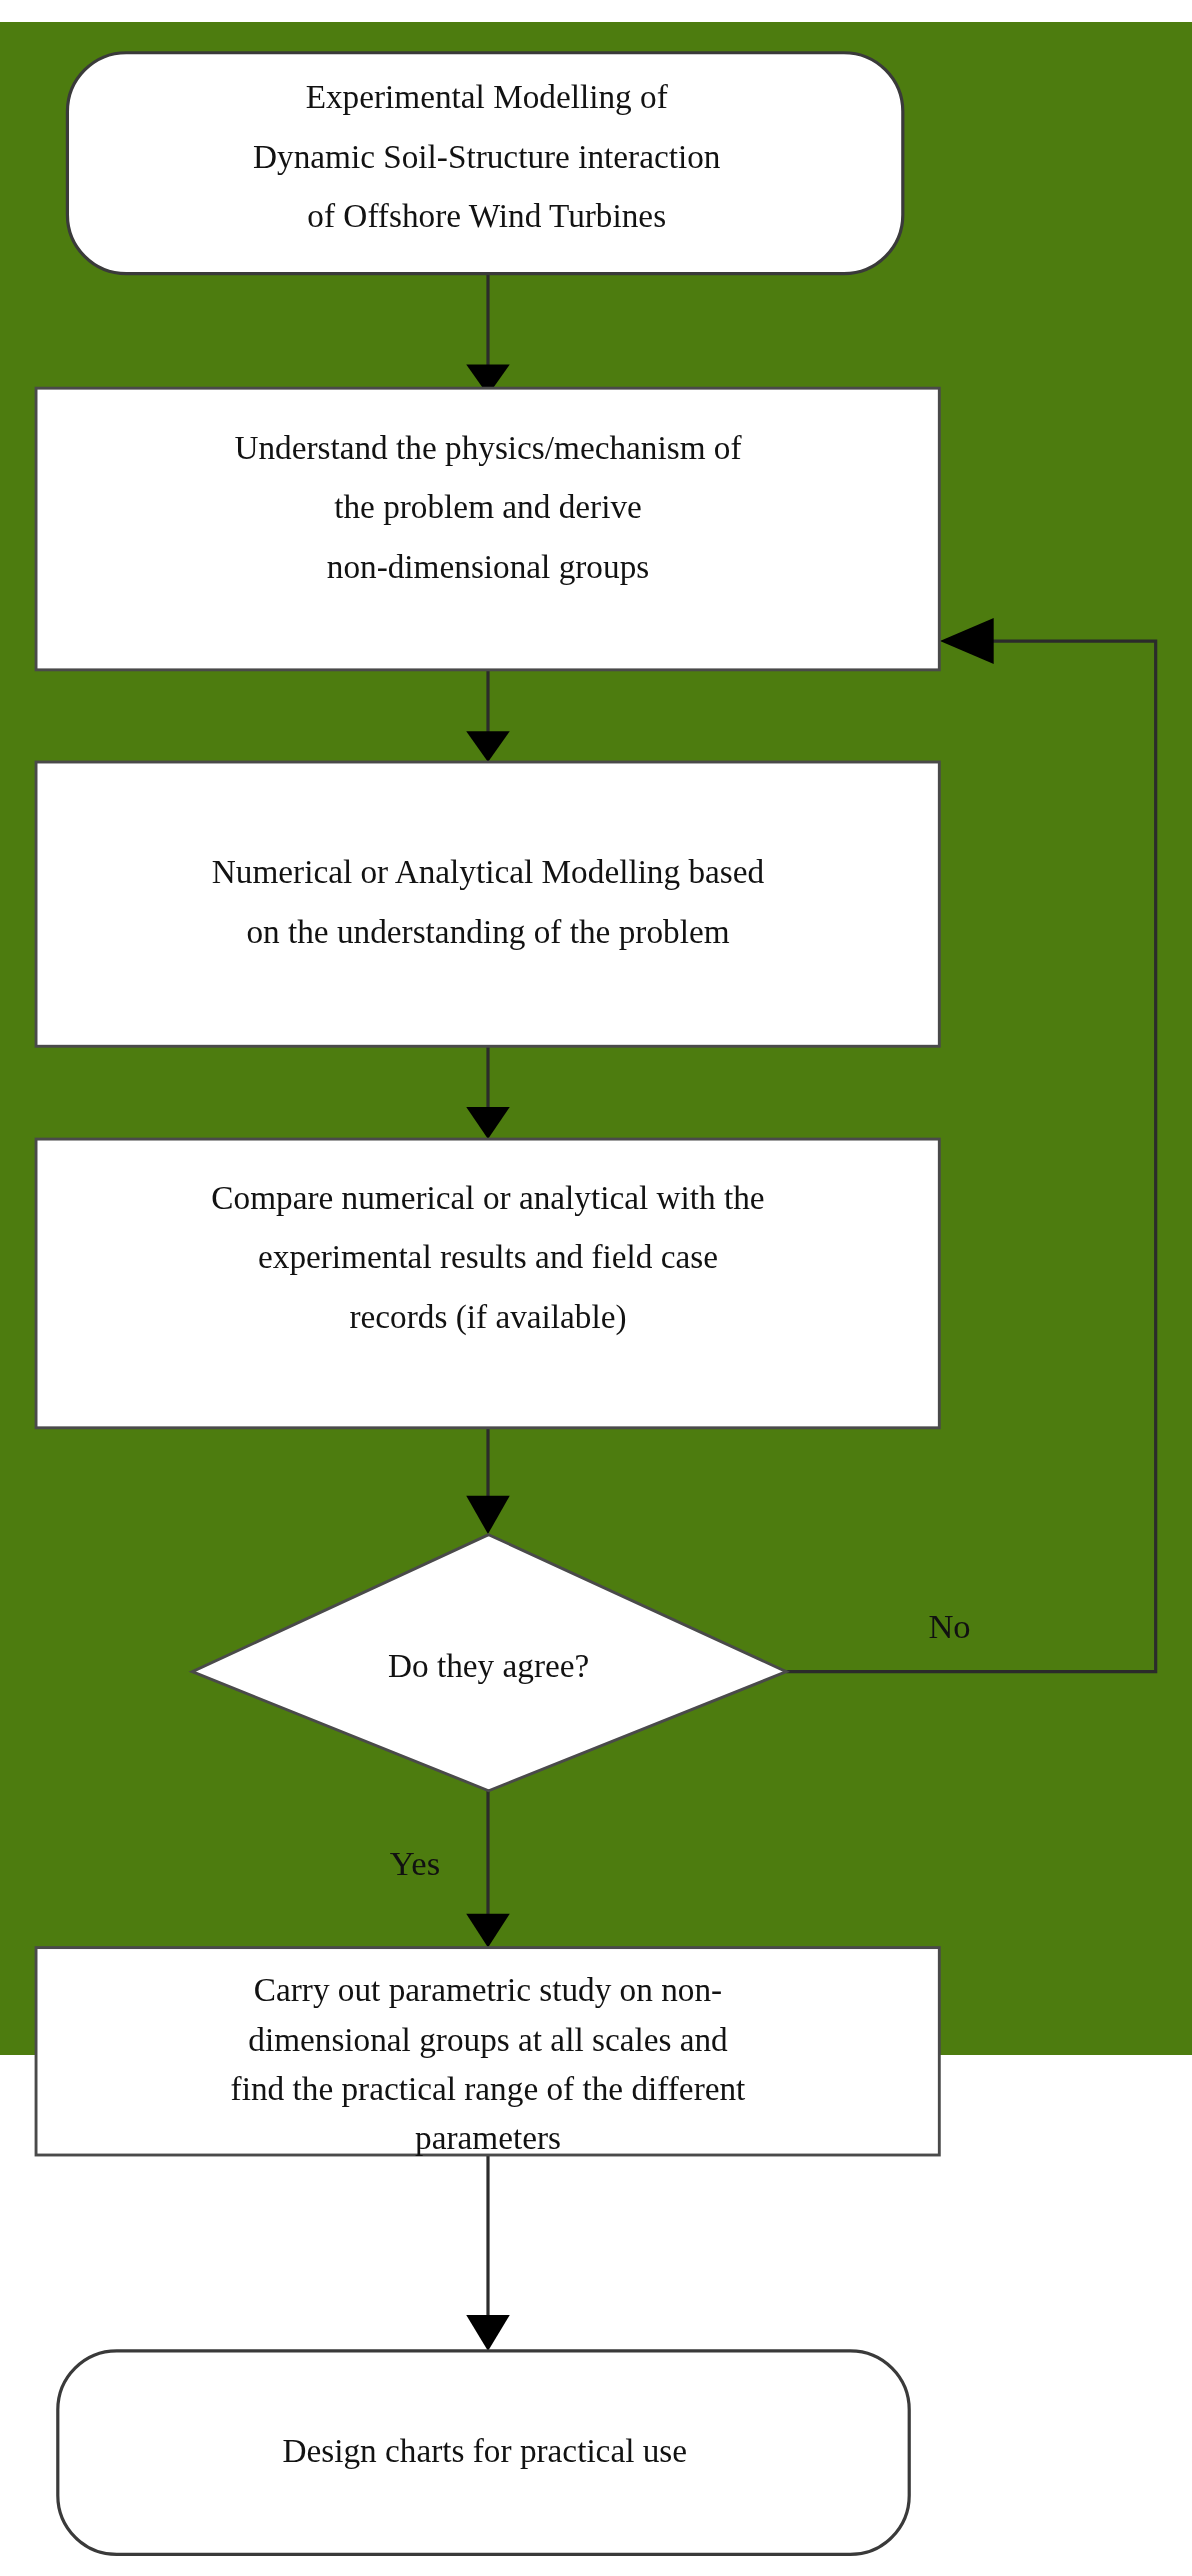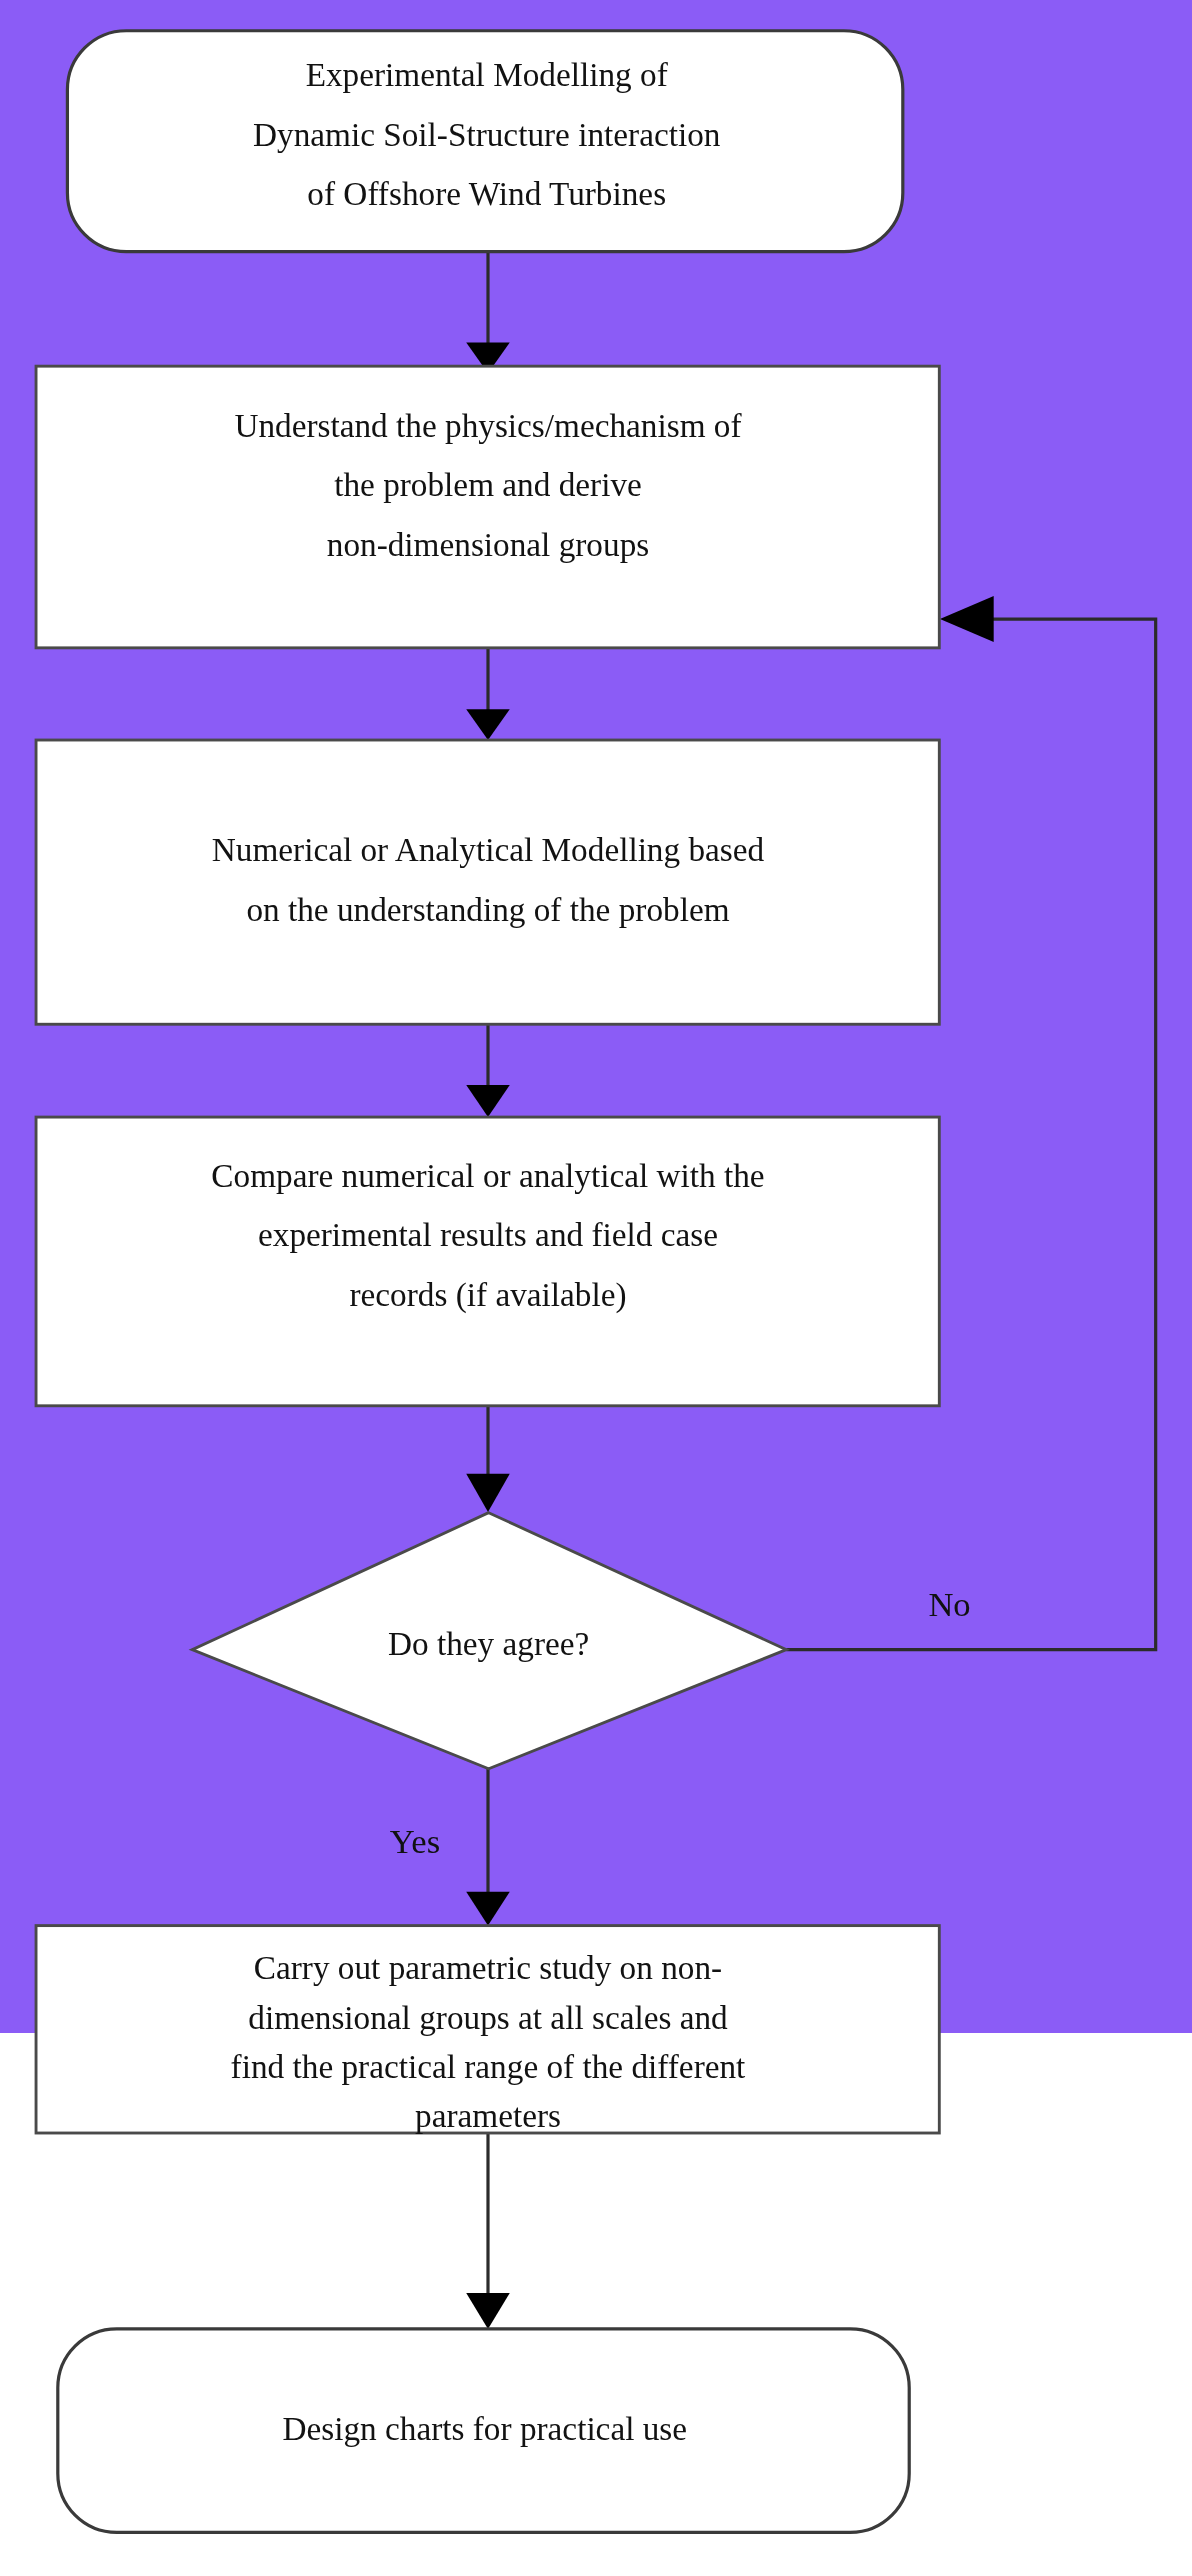--- a/index.html
+++ b/index.html
@@ -10,21 +10,22 @@
   body {
     width: 1193px;
     height: 2576px;
     font-family: "Liberation Serif", "DejaVu Serif", serif;
     overflow: hidden;
   }
   #flowchart-root {
     position: relative;
     width: 1193px;
     height: 2033px;
-    background: #8b5cf6;
+    background: #4d7c0f;
+    margin-top: 22px;
   }
   svg#flow-svg {
     position: absolute;
     left: 0;
     top: 0;
     width: 1193px;
     height: 2576px;
     display: block;
   }
   .node-shape {

